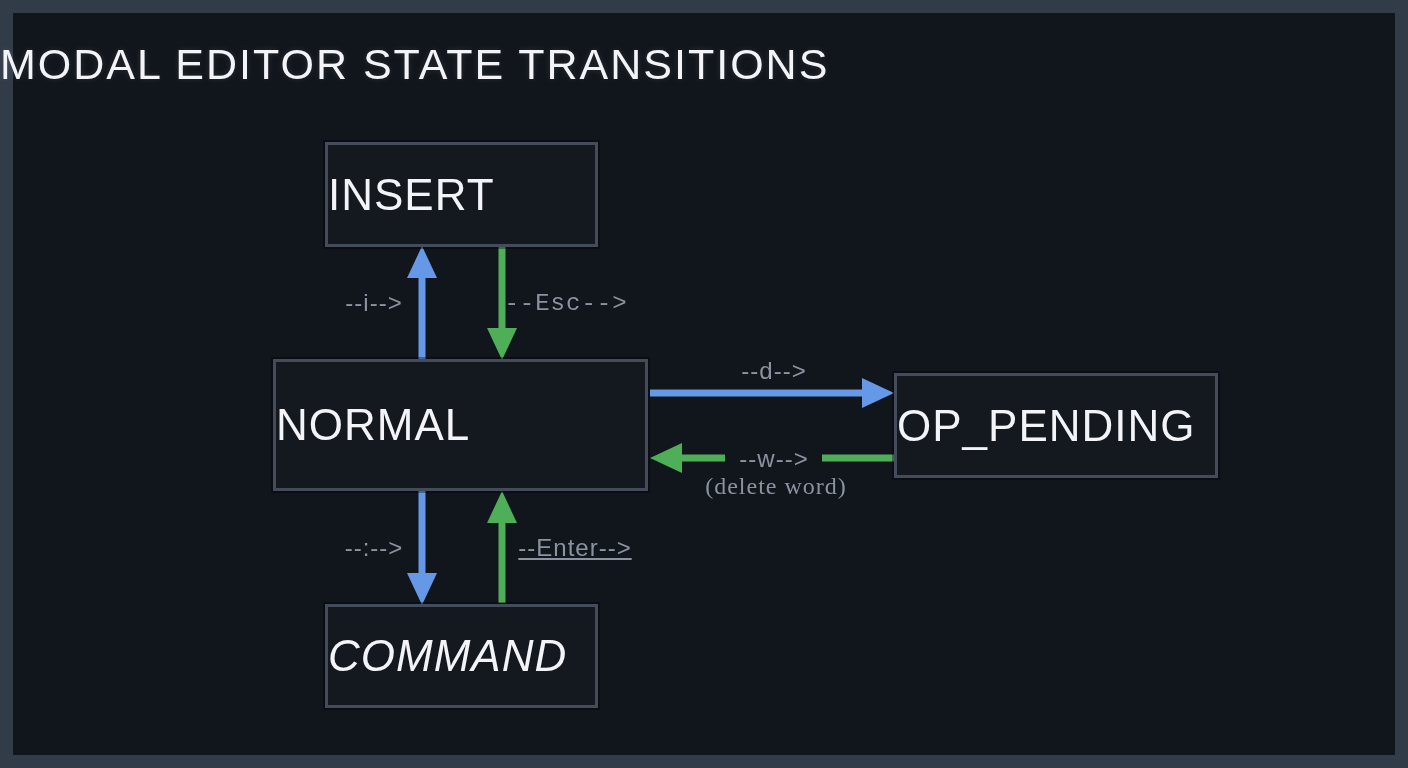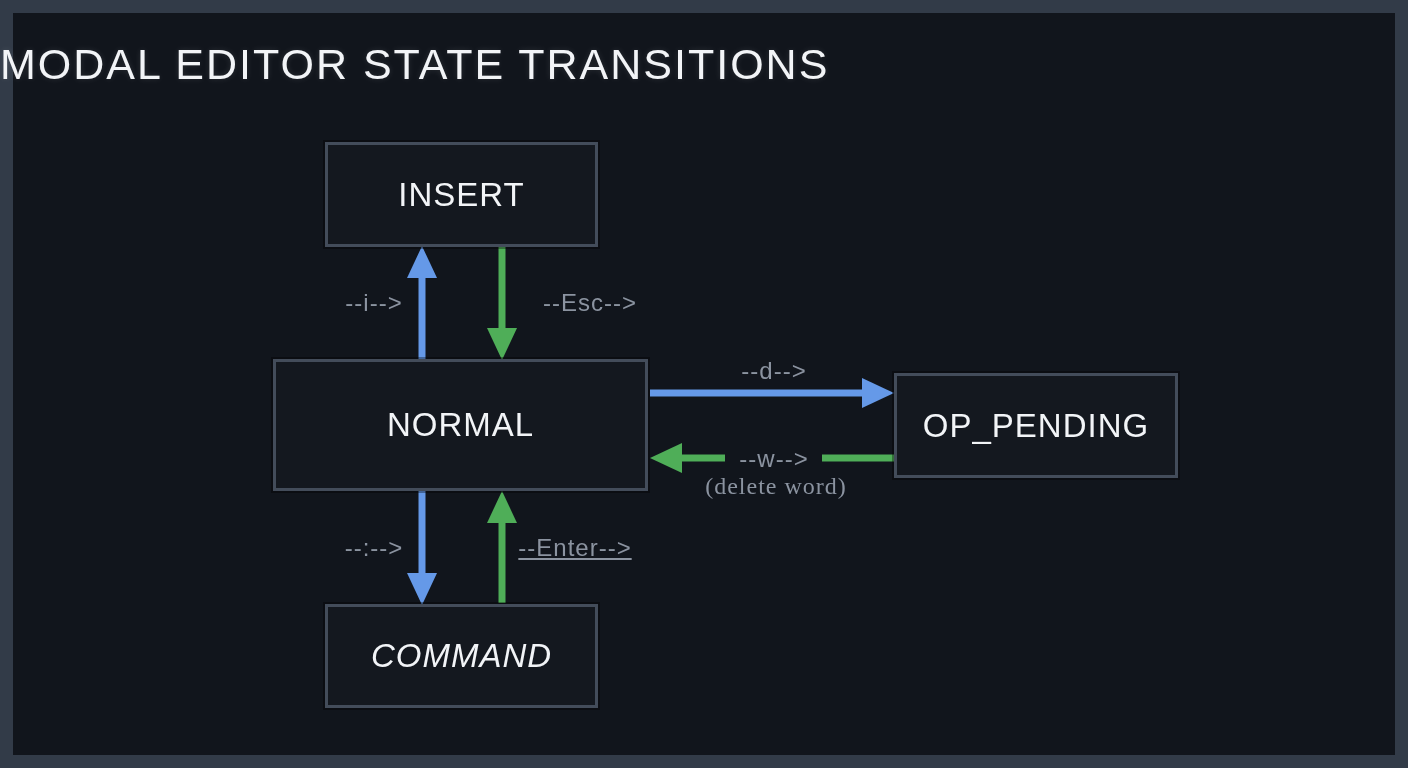--- a/index.html
+++ b/index.html
@@ -28,29 +28,29 @@
     font-size:43px;
     letter-spacing:2px;
     font-weight:400;
     text-shadow:0 0 6px rgba(255,255,255,0.12);
   }
   .state-box{
     position:absolute;
     background:var(--box-fill);
     border:3px solid var(--box-border);
     box-shadow:0 0 0 2px rgba(0,0,0,0.35);
-    display:flex;align-items:center;justify-content:center;
+    display:flex;align-items:center;
     color:var(--text);
-    font-size:33px;
+    font-size:44px;
     letter-spacing:1px;
     box-sizing:border-box;
   }
   .box-insert{left:325px;top:142px;width:273px;height:105px;}
   .box-normal{left:273px;top:359px;width:375px;height:132px;}
-  .box-op-pending{left:894px;top:373px;width:284px;height:105px;}
+  .box-op-pending{left:894px;top:373px;width:324px;height:105px;}
   .box-command{left:325px;top:604px;width:273px;height:104px;font-style:italic;}
   svg.arrows{position:absolute;left:0;top:0;width:1408px;height:768px;pointer-events:none;}
   .arrow-blue-stroke{stroke:var(--arrow-blue);stroke-width:7px;}
   .arrow-blue-fill{fill:var(--arrow-blue);}
   .arrow-green-stroke{stroke:var(--arrow-green);stroke-width:7px;}
   .arrow-green-fill{fill:var(--arrow-green);}
   .edge-label{
     position:absolute;
     transform:translate(-50%,-50%);
     color:var(--label-gray);
@@ -109,18 +109,18 @@
   <span>NORMAL</span>
 </div>
 <div class="state-box box-op-pending">
   <span>OP_PENDING</span>
 </div>
 <div class="state-box box-command">
   <span>COMMAND</span>
 </div>
 
 <div class="edge-label" style="left:374px;top:303px;">--i--&gt;</div>
-<div class="edge-label" style="left:590px;top:303px;">--Esc--&gt;</div>
+<div class="edge-label" style="left:566px;top:303px;font-family:Liberation Mono, monospace;">--Esc--&gt;</div>
 <div class="edge-label" style="left:774px;top:371px;">--d--&gt;</div>
 <div class="edge-label" style="left:774px;top:459px;">--w--&gt;</div>
 <div class="edge-label" style="left:776px;top:486px;font-family:Liberation Serif, serif;">(delete word)</div>
 <div class="edge-label" style="left:374px;top:548px;">--:--&gt;</div>
 <div class="edge-label" style="left:575px;top:548px;text-decoration:underline;">--Enter--&gt;</div>
 
 </body></html>

